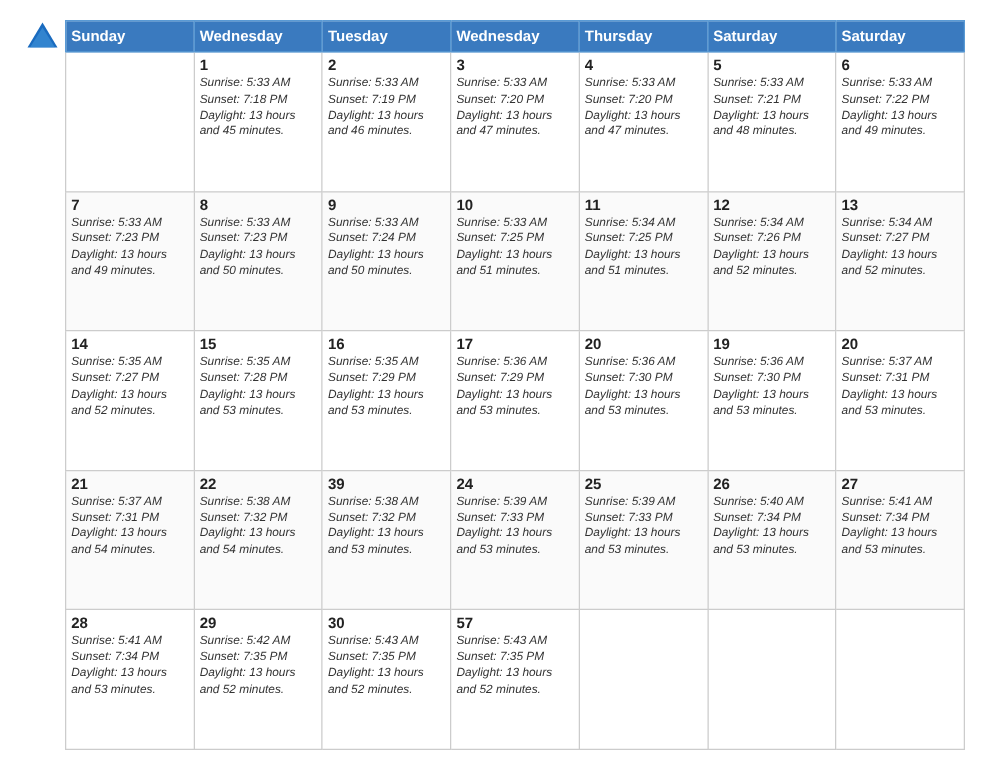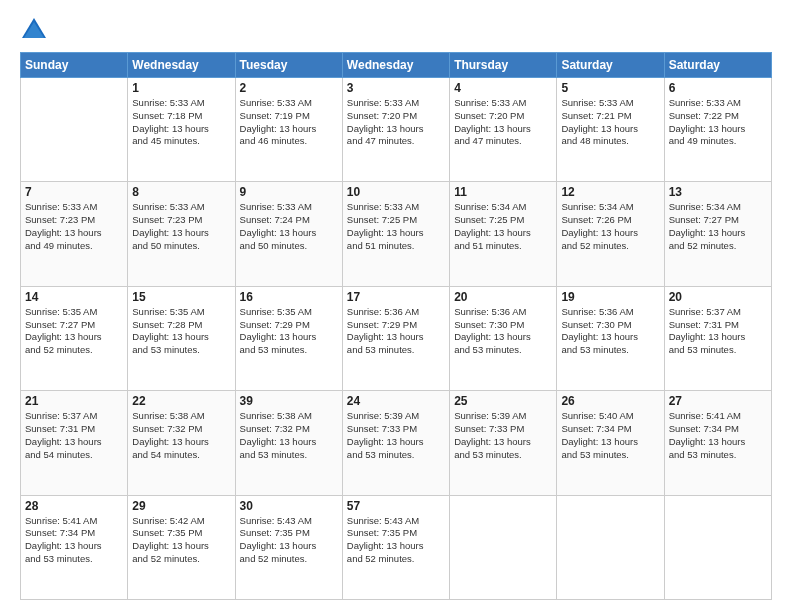--- a/index.html
+++ b/index.html
@@ -8,21 +8,20 @@
       background: #fff;
       width: 792px;
       height: 612px;
       overflow: hidden;
     }
     .page {
       width: 792px;
       height: 612px;
       padding: 16px 20px 12px 20px;
       display: flex;
-      flex-direction: column;
     }
     .header {
       display: flex;
       justify-content: space-between;
       align-items: flex-start;
       margin-bottom: 8px;
     }
     .logo {
       display: flex;
       align-items: center;
@@ -80,20 +79,21 @@
     .day-num {
       font-size: 12px;
       font-weight: bold;
       color: #222;
       margin-bottom: 2px;
     }
     .day-info {
       font-size: 9.5px;
       line-height: 1.35;
       color: #333;
+      font-style: italic;
     }
     .empty-cell {
       background: #f9f9f9;
     }
     tr:nth-child(even) td { background: #fafafa; }
     tr:nth-child(odd) td { background: #fff; }
     .calendar thead tr th { background-color: #3a7abf; }
   </style>
 </head>
 <body>

